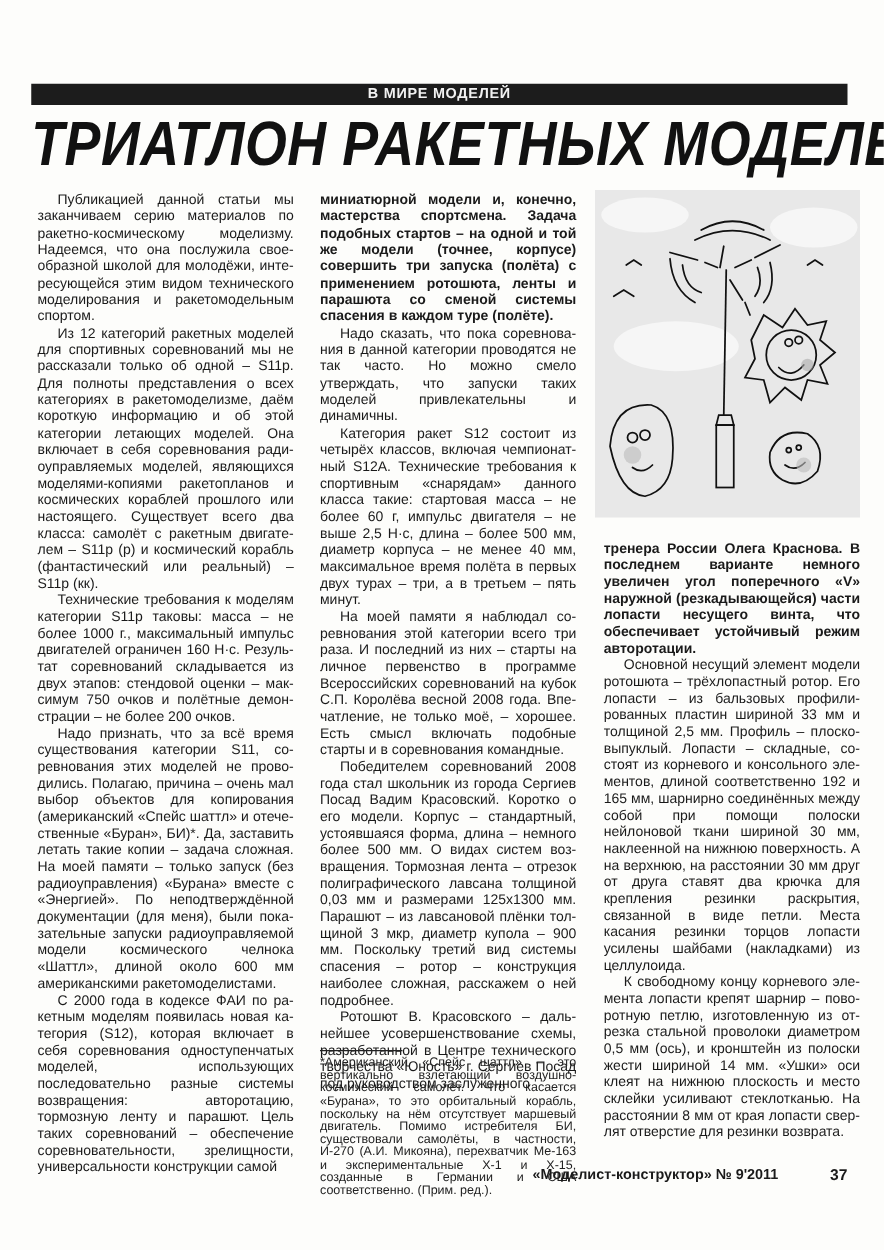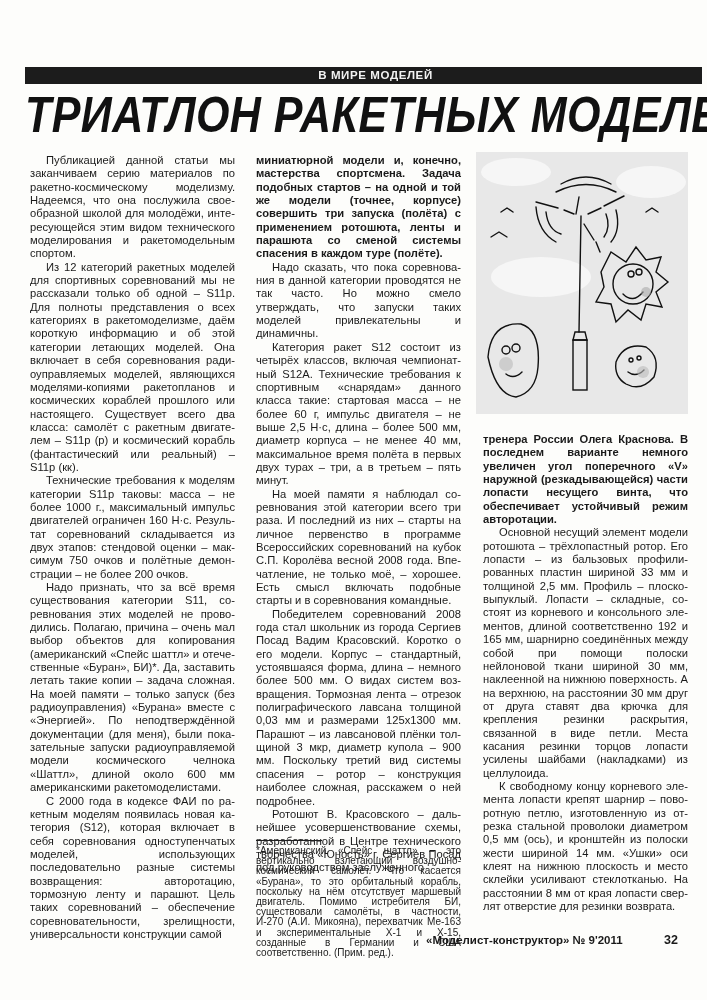--- a/index.html
+++ b/index.html
@@ -1,20 +1,20 @@
 <!DOCTYPE html>
 <html><head>
 <meta charset="utf-8">
 <style>
   html, body { margin: 0; padding: 0; background: #fdfdfb; }
   body { width: 707px; height: 1000px; position: relative; overflow: hidden;
          font-family: "Liberation Sans", sans-serif; color: #1a1a1a; }
   .section-bar { position: absolute; left: 25px; top: 67px; width: 653px; height: 17px;
          background: #1c1c1c; color: #f2f2f2; text-align: center;
-         font: bold 11.5px/17px "Liberation Sans", sans-serif; letter-spacing: 0.6px; padding-left: 24px; }
+         font: bold 11.5px/17px "Liberation Sans", sans-serif; letter-spacing: 0.6px; }
   .title { position: absolute; left: 25px; top: 86px; width: 660px; height: 58px;
          font: italic bold 50px/58px "Liberation Sans", sans-serif; letter-spacing: 0.5px;
          color: #111; white-space: nowrap; transform: scaleX(0.86); transform-origin: left top; }
   .col { position: absolute; font-size: 11.2px; line-height: 13.35px; text-align: justify; }
   .col p { margin: 0; text-indent: 16px; hyphens: manual; }
   .col p.cont { text-indent: 0; font-weight: bold; }
   #col1 { left: 30px; top: 154px; width: 205px; }
   #col2 { left: 256px; top: 154px; width: 205px; }
   #col3 { left: 483px; top: 433px; width: 205px; }
   .footnote-rule { position: absolute; left: 256px; top: 840px; width: 66px; height: 1px; background: #222; }
@@ -96,13 +96,13 @@
   </svg>
 </div>
 
 <div class="col" id="col3">
   <p class="cont">тренера России Олега Краснова. В по­следнем варианте немного увеличен угол поперечного «V» наружной (резка­дывающейся) части лопасти несущего винта, что обеспечивает устойчивый режим авторотации.</p>
   <p>Основной несущий элемент модели ротошюта – трёхлопастный ротор. Его лопасти – из бальзовых профили­рованных пластин шириной 33 мм и толщиной 2,5 мм. Профиль – плоско­выпуклый. Лопасти – складные, со­стоят из корневого и консольного эле­ментов, длиной соответственно 192 и 165 мм, шарнирно соединённых между собой при помощи полоски нейлоновой ткани шириной 30 мм, наклеенной на нижнюю поверхность. А на верхнюю, на расстоянии 30 мм друг от друга ста­вят два крючка для крепления резинки раскрытия, связанной в виде петли. Места касания резинки торцов лопа­сти усилены шайбами (накладками) из целлулоида.</p>
   <p>К свободному концу корневого эле­мента лопасти крепят шарнир – пово­ротную петлю, изготовленную из от­резка стальной проволоки диаметром 0,5 мм (ось), и кронштейн из полоски жести шириной 14 мм. «Ушки» оси клеят на нижнюю плоскость и место склейки усиливают стеклотканью. На расстоянии 8 мм от края лопасти свер­лят отверстие для резинки возврата.</p>
 </div>
 
 <div class="footer-mag">«Моделист-конструктор» № 9'2011</div>
-<div class="footer-page">32</div>
+<div class="footer-page">37</div>
 
 </body></html>

